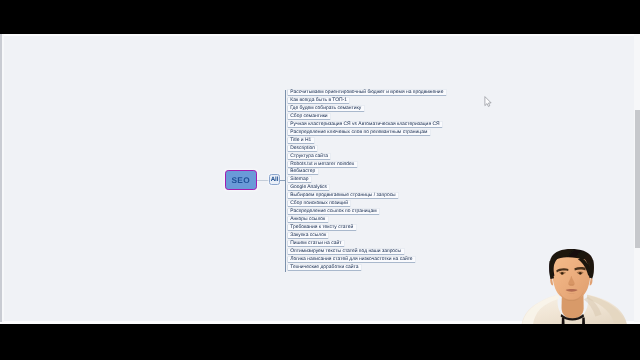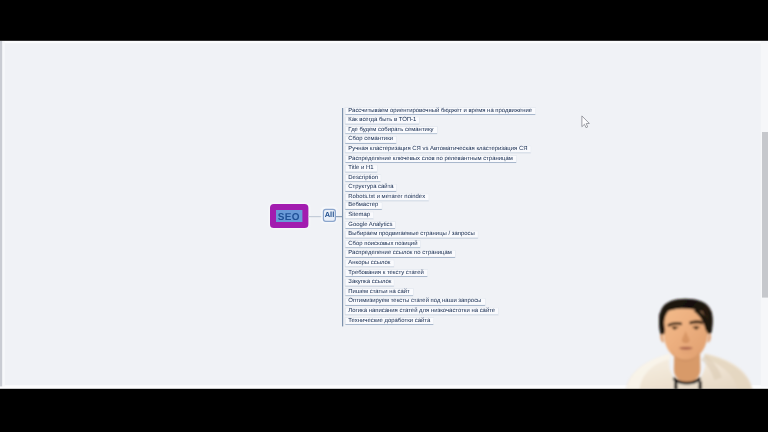--- a/index.html
+++ b/index.html
@@ -13,21 +13,21 @@
   .page-top-edge{position:absolute;left:0;top:33.6px;width:640px;height:2.3px;background:#fbfcfd;z-index:12;}
   .page-bottom-edge{position:absolute;left:0;top:321px;width:640px;height:3.2px;background:#fcfcfd;z-index:12;}
   .page-left-edge{position:absolute;left:0px;top:34px;width:1.5px;height:288px;background:#c9ccd3;z-index:13;}
   .page-left-edge2{position:absolute;left:1.5px;top:34px;width:2px;height:288px;background:#f7f8fa;z-index:13;}
   .cursor-layer{position:absolute;left:0;top:0;width:640px;height:360px;z-index:30;pointer-events:none;}
   .presenter{position:absolute;left:0;top:0;width:640px;height:360px;z-index:25;pointer-events:none;}
   .scroll-track{position:absolute;left:634px;top:34px;width:6px;height:288px;background:#f6f7f9;z-index:14;}
   .scroll-thumb{position:absolute;left:635.4px;top:110px;width:4.6px;height:138px;background:#c6c8cc;z-index:15;}
   .seo-node{position:absolute;left:224.7px;top:169.8px;width:32px;height:20.2px;
      box-sizing:border-box;
-     background:#6a9ad8;border:5px solid #a21caf;border-radius:3.2px;box-shadow:0 0 1.6px 0.8px #f8f9fb;
+     background:#6a9ad8;border:1px solid #a21caf;border-radius:3.2px;box-shadow:0 0 1.6px 0.8px #f8f9fb;
      display:flex;align-items:center;justify-content:center;
      color:#1f5096;font-size:8.3px;font-weight:700;letter-spacing:.3px;transform:translateZ(0);}
   .link-seo-all{position:absolute;left:256.6px;top:179.8px;width:12.2px;height:1px;background:#c3ccd8;}
   .all-node{position:absolute;left:268.8px;top:174.1px;width:11.6px;height:11.4px;
      box-sizing:border-box;
      background:#e9eff8;border:1px solid #8ba5cc;border-radius:2.5px;box-shadow:0 0 1.4px 0.8px #f7f9fc;
      display:flex;align-items:center;justify-content:center;
      color:#1c4c8c;font-size:6.2px;font-weight:700;transform:translateZ(0);}
   .spine{position:absolute;left:284.5px;top:89.5px;width:1.2px;height:182px;background:#7b90ab;}
   .link-all-spine{position:absolute;left:280.4px;top:179.8px;width:4.5px;height:1px;background:#8ea2ba;}

